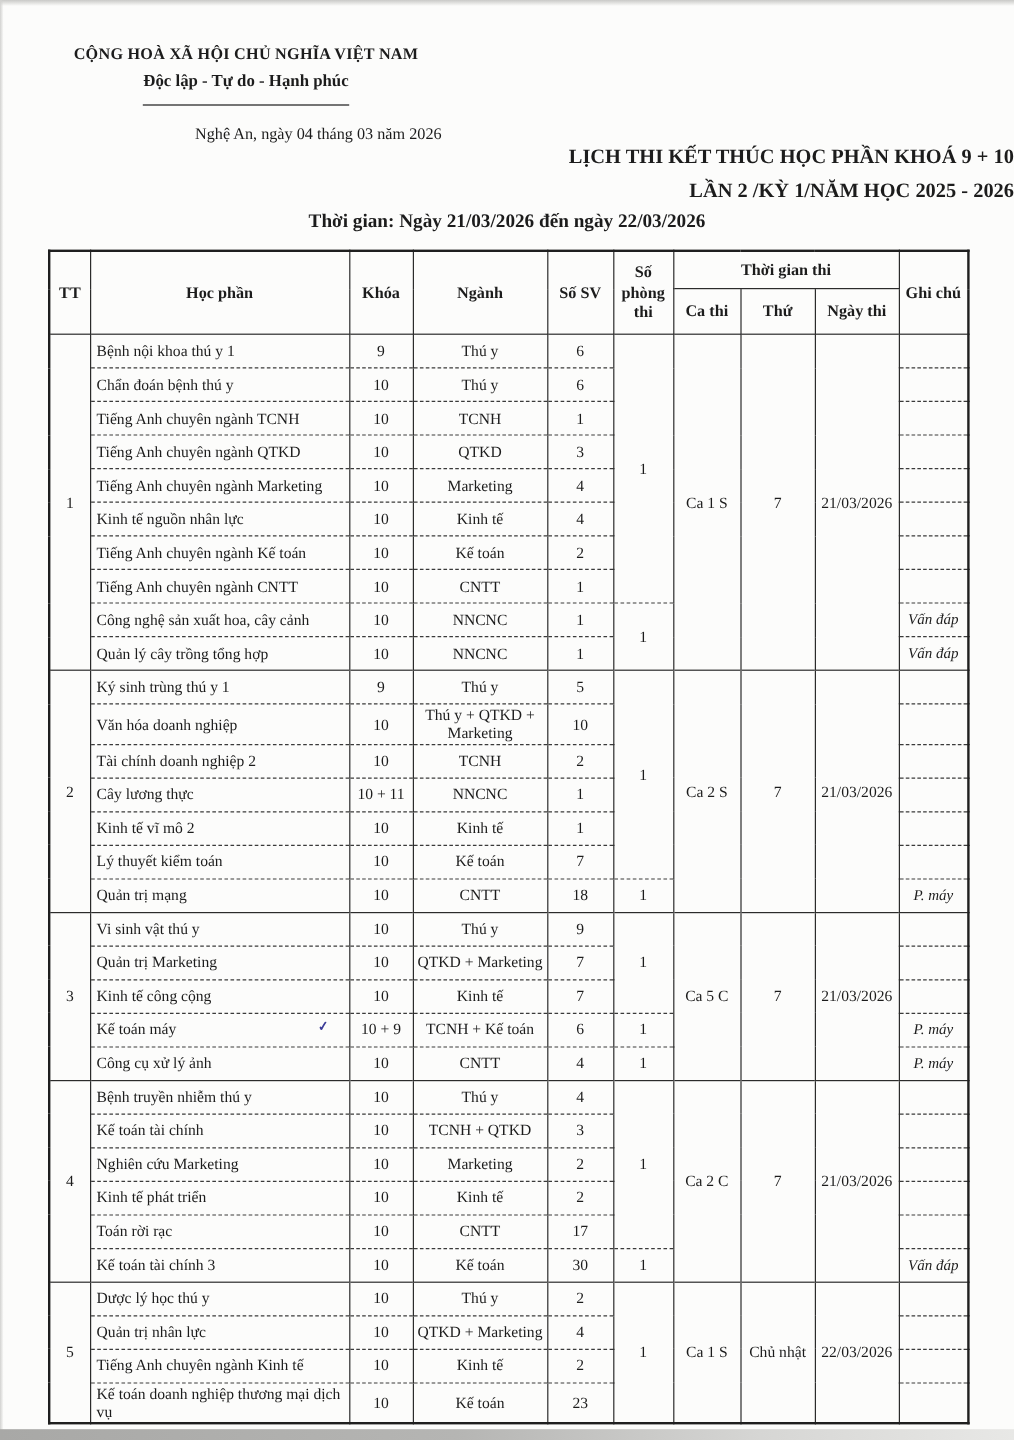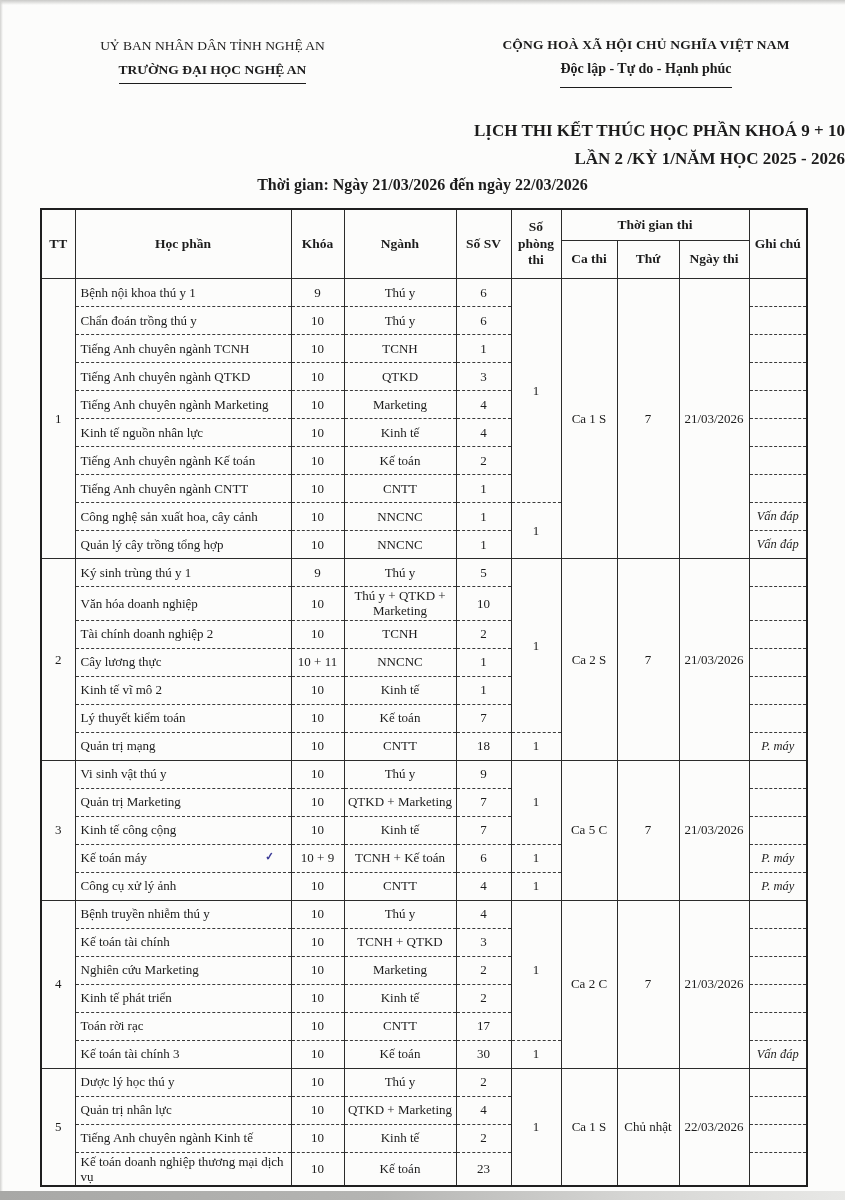--- a/index.html
+++ b/index.html
@@ -54,27 +54,24 @@
   .pen-mark{float:right;margin-right:12px;color:#3b3b97;font-size:11px;font-weight:bold;transform:rotate(-6deg);}
 </style>
 </head>
 <body>
 
 <div class="page">
   <div class="scan-top-edge"></div>
   <div class="scan-left-edge"></div>
 
   <div class="doc-header">
-    <div class="issuer">
-      <div>UỶ BAN NHÂN DÂN TỈNH NGHỆ AN</div>
-      <div class="org"><span class="u">TRƯỜNG ĐẠI HỌC NGHỆ AN</span></div>
-    </div>
     <div class="national">
       <div class="line1">CỘNG HOÀ XÃ HỘI CHỦ NGHĨA VIỆT NAM</div>
       <div><span class="motto">Độc lập - Tự do - Hạnh phúc</span></div>
+      <div class="dateline">Nghệ An, ngày 04 tháng 03 năm 2026</div>
     </div>
   </div>
 
   <div class="titles">
     <div class="t1">LỊCH THI KẾT THÚC HỌC PHẦN KHOÁ 9 + 10</div>
     <div class="t2">LẦN 2 /KỲ 1/NĂM HỌC 2025 - 2026</div>
     <div class="t3">Thời gian: Ngày 21/03/2026 đến ngày 22/03/2026</div>
   </div>
 
   <table class="schedule">
@@ -114,21 +111,21 @@
           <td>9</td>
           <td>Thú y</td>
           <td>6</td>
           <td rowspan="8">1</td>
           <td rowspan="10">Ca 1 S</td>
           <td rowspan="10">7</td>
           <td rowspan="10">21/03/2026</td>
           <td class="note"></td>
         </tr>
         <tr>
-          <td class="left"><span>Chẩn đoán trồng thú y</span></td>
+          <td class="left"><span>Chẩn đoán bệnh thú y</span></td>
           <td>10</td>
           <td>Thú y</td>
           <td>6</td>
           <td class="note"></td>
         </tr>
         <tr>
           <td class="left"><span>Tiếng Anh chuyên ngành TCNH</span></td>
           <td>10</td>
           <td>TCNH</td>
           <td>1</td>

